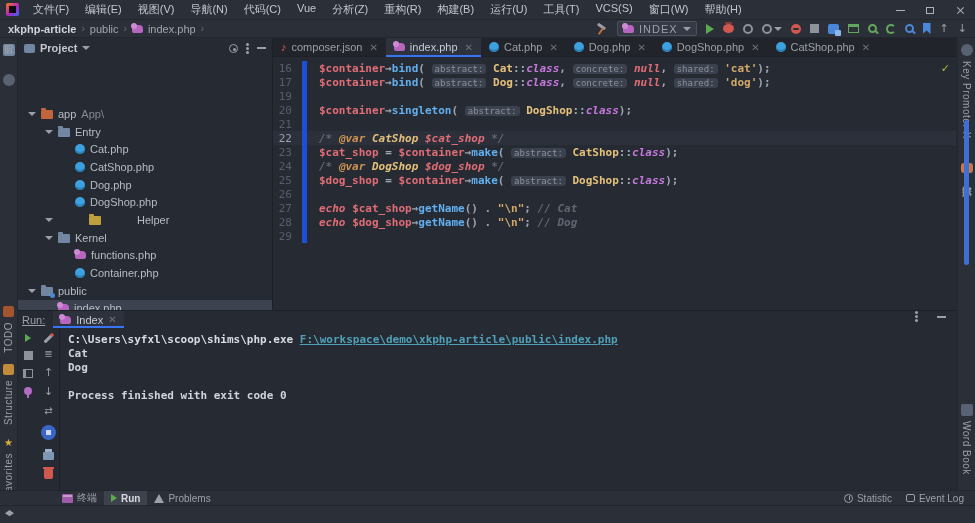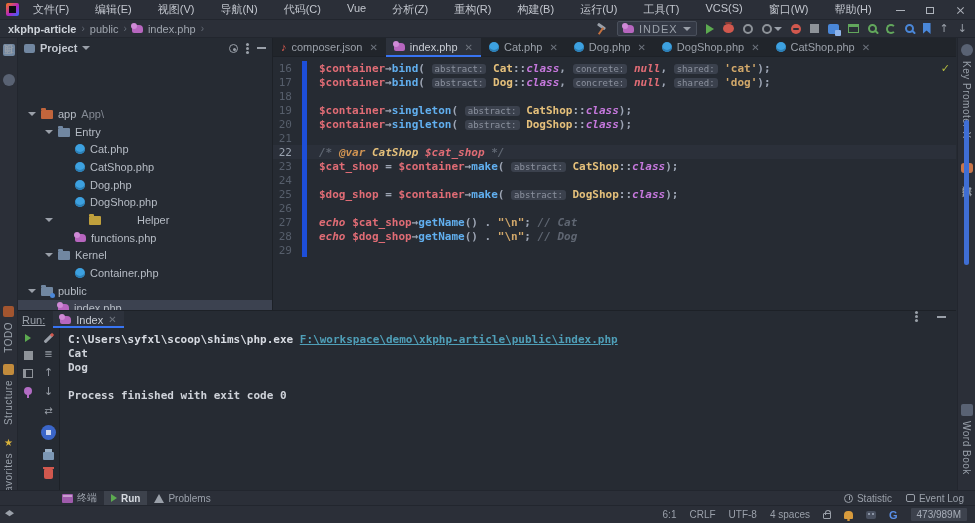--- a/index.html
+++ b/index.html
@@ -6,21 +6,21 @@
   *{box-sizing:border-box;}
   .window{position:relative;width:975px;height:523px;background:#262b33;overflow:hidden;
     font-family:"Liberation Sans","DejaVu Sans",sans-serif;color:#bdc2ca;font-size:11px;}
 
   
   .titlebar{position:absolute;left:0;top:0;width:975px;height:20px;background:#2b2f38;
     display:flex;align-items:center;border-bottom:1px solid #22262e;}
   .logo{width:13px;height:13px;margin:0 8px 0 6px;border-radius:2px;
     background:linear-gradient(135deg,#f97a12,#b125c2 55%,#2a6cff);position:relative;}
   .logo::after{content:"";position:absolute;left:3px;top:3px;width:7px;height:7px;background:#0b0d10;}
-  .menus{display:flex;gap:14px;text-align:right;}
+  .menus{display:flex;gap:4px;text-align:right;}
   .menu-item{padding:2px 6px;color:#c2c6ce;cursor:default;}
   .wintitle{position:absolute;left:508px;top:20px;color:#9aa0a9;}
   .winbtns{position:absolute;right:0;top:0;height:20px;display:flex;}
   .winbtn{width:30px;height:20px;display:flex;align-items:center;justify-content:center;}
   .glyph-min{width:9px;height:1px;background:#aeb3bb;}
   .glyph-max{width:8px;height:7px;border:1px solid #aeb3bb;}
   .glyph-close{position:relative;width:9px;height:9px;}
   .glyph-close::before,.glyph-close::after{content:"";position:absolute;left:4px;top:0;width:1px;height:9px;background:#aeb3bb;}
   .glyph-close::before{transform:rotate(45deg);}  .glyph-close::after{transform:rotate(-45deg);}
 
@@ -327,34 +327,34 @@
           <span class="i-class"></span>
           <span>DogShop.php</span>
         </div>
         <div class="trow" style="padding-left: 27px; gap: 36px;">
           <span class="tchev">
             <span class="down"></span>
           </span>
           <span class="i-folder f-helper"></span>
           <span>Helper</span>
         </div>
-        <div class="trow" style="padding-left: 44px;">
-          <span class="tchev"></span>
-          <span class="i-php"></span>
-          <span>functions.php</span>
-        </div>
         <div class="trow" style="padding-left: 27px;">
           <span class="tchev">
             <span class="down"></span>
           </span>
           <span class="i-folder"></span>
           <span>Kernel</span>
         </div>
         <div class="trow" style="padding-left: 44px;">
           <span class="tchev"></span>
+          <span class="i-php"></span>
+          <span>functions.php</span>
+        </div>
+        <div class="trow" style="padding-left: 44px;">
+          <span class="tchev"></span>
           <span class="i-class"></span>
           <span>Container.php</span>
         </div>
         <div class="trow" style="padding-left: 10px;">
           <span class="tchev">
             <span class="down"></span>
           </span>
           <span class="i-folder f-public"></span>
           <span>public</span>
         </div>
@@ -414,45 +414,41 @@
     <div class="code" id="code">
         <div class="cl">
           <span class="ln">16</span>
           <span class="lt"><span class="t-v">$container</span><span class="t-p">→</span><span class="t-f">bind</span><span class="t-p">( </span><span class="t-h">abstract:</span><span class="t-p"> </span><span class="t-c">Cat</span><span class="t-p">::</span><span class="t-k">class</span><span class="t-p">, </span><span class="t-h">concrete:</span><span class="t-p"> </span><span class="t-n">null</span><span class="t-p">, </span><span class="t-h">shared:</span><span class="t-p"> </span><span class="t-s">'cat'</span><span class="t-p">);</span></span>
         </div>
         <div class="cl">
           <span class="ln">17</span>
           <span class="lt"><span class="t-v">$container</span><span class="t-p">→</span><span class="t-f">bind</span><span class="t-p">( </span><span class="t-h">abstract:</span><span class="t-p"> </span><span class="t-c">Dog</span><span class="t-p">::</span><span class="t-k">class</span><span class="t-p">, </span><span class="t-h">concrete:</span><span class="t-p"> </span><span class="t-n">null</span><span class="t-p">, </span><span class="t-h">shared:</span><span class="t-p"> </span><span class="t-s">'dog'</span><span class="t-p">);</span></span>
         </div>
         <div class="cl">
-          <span class="ln">18</span>
-          <span class="lt"></span>
-        </div>
-        <div class="cl">
           <span class="ln">19</span>
-          <span class="lt"><span class="t-v">$container</span><span class="t-p">→</span><span class="t-f">singleton</span><span class="t-p">( </span><span class="t-h">abstract:</span><span class="t-p"> </span><span class="t-c">CatShop</span><span class="t-p">::</span><span class="t-k">class</span><span class="t-p">);</span></span>
         </div>
         <div class="cl">
           <span class="ln">20</span>
           <span class="lt"><span class="t-v">$container</span><span class="t-p">→</span><span class="t-f">singleton</span><span class="t-p">( </span><span class="t-h">abstract:</span><span class="t-p"> </span><span class="t-c">DogShop</span><span class="t-p">::</span><span class="t-k">class</span><span class="t-p">);</span></span>
         </div>
         <div class="cl">
           <span class="ln">21</span>
           <span class="lt"></span>
         </div>
         <div class="cl cur">
           <span class="ln">22</span>
           <span class="lt"><span class="t-m">/* </span><span class="t-at">@var</span><span class="t-m"> </span><span class="t-ci">CatShop</span><span class="t-m"> </span><span class="t-vi">$cat_shop</span><span class="t-m"> */</span></span>
         </div>
         <div class="cl">
           <span class="ln">23</span>
           <span class="lt"><span class="t-v">$cat_shop</span><span class="t-p"> = </span><span class="t-v">$container</span><span class="t-p">→</span><span class="t-f">make</span><span class="t-p">( </span><span class="t-h">abstract:</span><span class="t-p"> </span><span class="t-c">CatShop</span><span class="t-p">::</span><span class="t-k">class</span><span class="t-p">);</span></span>
         </div>
         <div class="cl">
           <span class="ln">24</span>
+          <span class="lt"><span class="t-m">/* </span><span class="t-at">@var</span><span class="t-m"> </span><span class="t-ci">DogShop</span><span class="t-m"> </span><span class="t-vi">$dog_shop</span><span class="t-m"> */</span></span>
         </div>
         <div class="cl">
           <span class="ln">25</span>
           <span class="lt"><span class="t-v">$dog_shop</span><span class="t-p"> = </span><span class="t-v">$container</span><span class="t-p">→</span><span class="t-f">make</span><span class="t-p">( </span><span class="t-h">abstract:</span><span class="t-p"> </span><span class="t-c">DogShop</span><span class="t-p">::</span><span class="t-k">class</span><span class="t-p">);</span></span>
         </div>
         <div class="cl">
           <span class="ln">26</span>
           <span class="lt"></span>
         </div>
         <div class="cl">
@@ -530,26 +526,15 @@
       <span>Statistic</span>
     </div>
     <div class="bitem" style="margin-right:4px">
       <span class="i-balloon"></span>
       <span>Event Log</span>
     </div>
   </div>
 
   <div class="statusbar">
     <span class="s-left i-stack"></span>
-    <div class="s-right">
-      <span>6:1</span>
-      <span>CRLF</span>
-      <span>UTF-8</span>
-      <span>4 spaces</span>
-      <span class="i-lock"></span>
-      <span class="i-bell"></span>
-      <span class="i-robot"></span>
-      <span class="i-g">G</span>
-      <span class="memchip">473/989M</span>
-    </div>
   </div>
 
 </div>
 
 </body></html>

